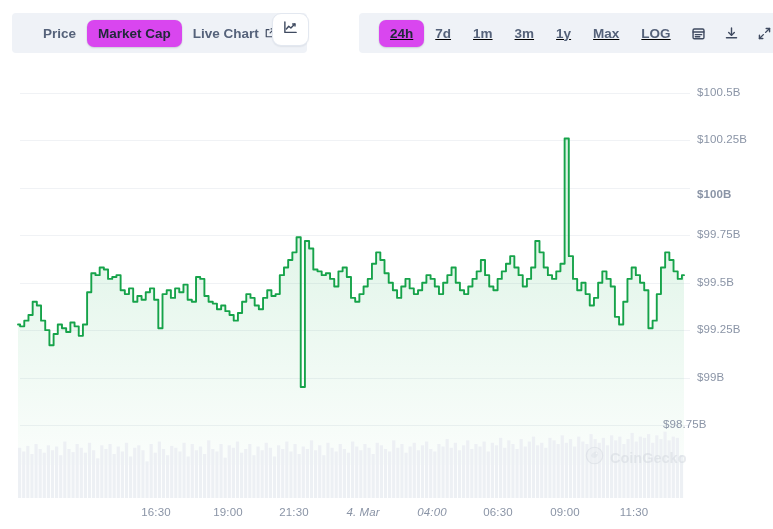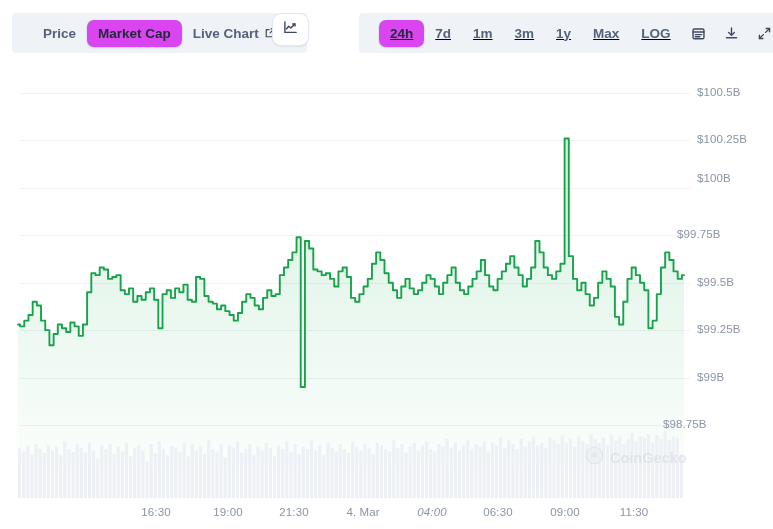--- a/index.html
+++ b/index.html
@@ -355,33 +355,33 @@
           <path d="M16.6 9.4c0 2.9-2.2 5.6-5 5.6-1.9 0-3.4-1.1-4-2.7.9-2.6 3.2-4.9 6-5.2 1.8-.2 3 .8 3 2.3z" fill="#dadfe6"></path>
           <circle cx="14.6" cy="9.2" r="1.05" fill="#ffffff"></circle>
         </svg>
       </span>
       <span class="wm-text">CoinGecko</span>
     </div>
 
     <div id="ylabels">
         <div class="ylabel" style="left: 697px; top: 26px;">$100.5B</div>
         <div class="ylabel" style="left: 697px; top: 73.4286px; text-align: center;">$100.25B</div>
-        <div class="ylabel" style="left: 697px; top: 112px;">$100B</div>
-        <div class="ylabel" style="left: 677px; top: 168.286px;">$99.75B</div>
+        <div class="ylabel" style="left: 697px; top: 128px; font-weight: bold;">$100B</div>
+        <div class="ylabel" style="left: 697px; top: 168.286px;">$99.75B</div>
         <div class="ylabel" style="left: 697px; top: 215.714px;">$99.5B</div>
         <div class="ylabel" style="left: 697px; top: 263.143px;">$99.25B</div>
         <div class="ylabel" style="left: 697px; top: 310.571px;">$99B</div>
         <div class="ylabel" style="left: 663px; top: 358px;">$98.75B</div>
       </div>
   </div>
 
   <div id="xlabels">
       <div class="xlabel" style="left: 156px;">16:30</div>
       <div class="xlabel" style="left: 228px;">19:00</div>
       <div class="xlabel" style="left: 294px;">21:30</div>
-      <div class="xlabel" style="left: 363px;">4. Mar</div>
+      <div class="xlabel" style="left: 363px; font-style: italic;">4. Mar</div>
       <div class="xlabel" style="left: 432px; font-style: italic;">04:00</div>
       <div class="xlabel" style="left: 498px;">06:30</div>
       <div class="xlabel" style="left: 565px;">09:00</div>
       <div class="xlabel" style="left: 634px;">11:30</div>
     </div>
 
 </div>
 
 </body></html>

